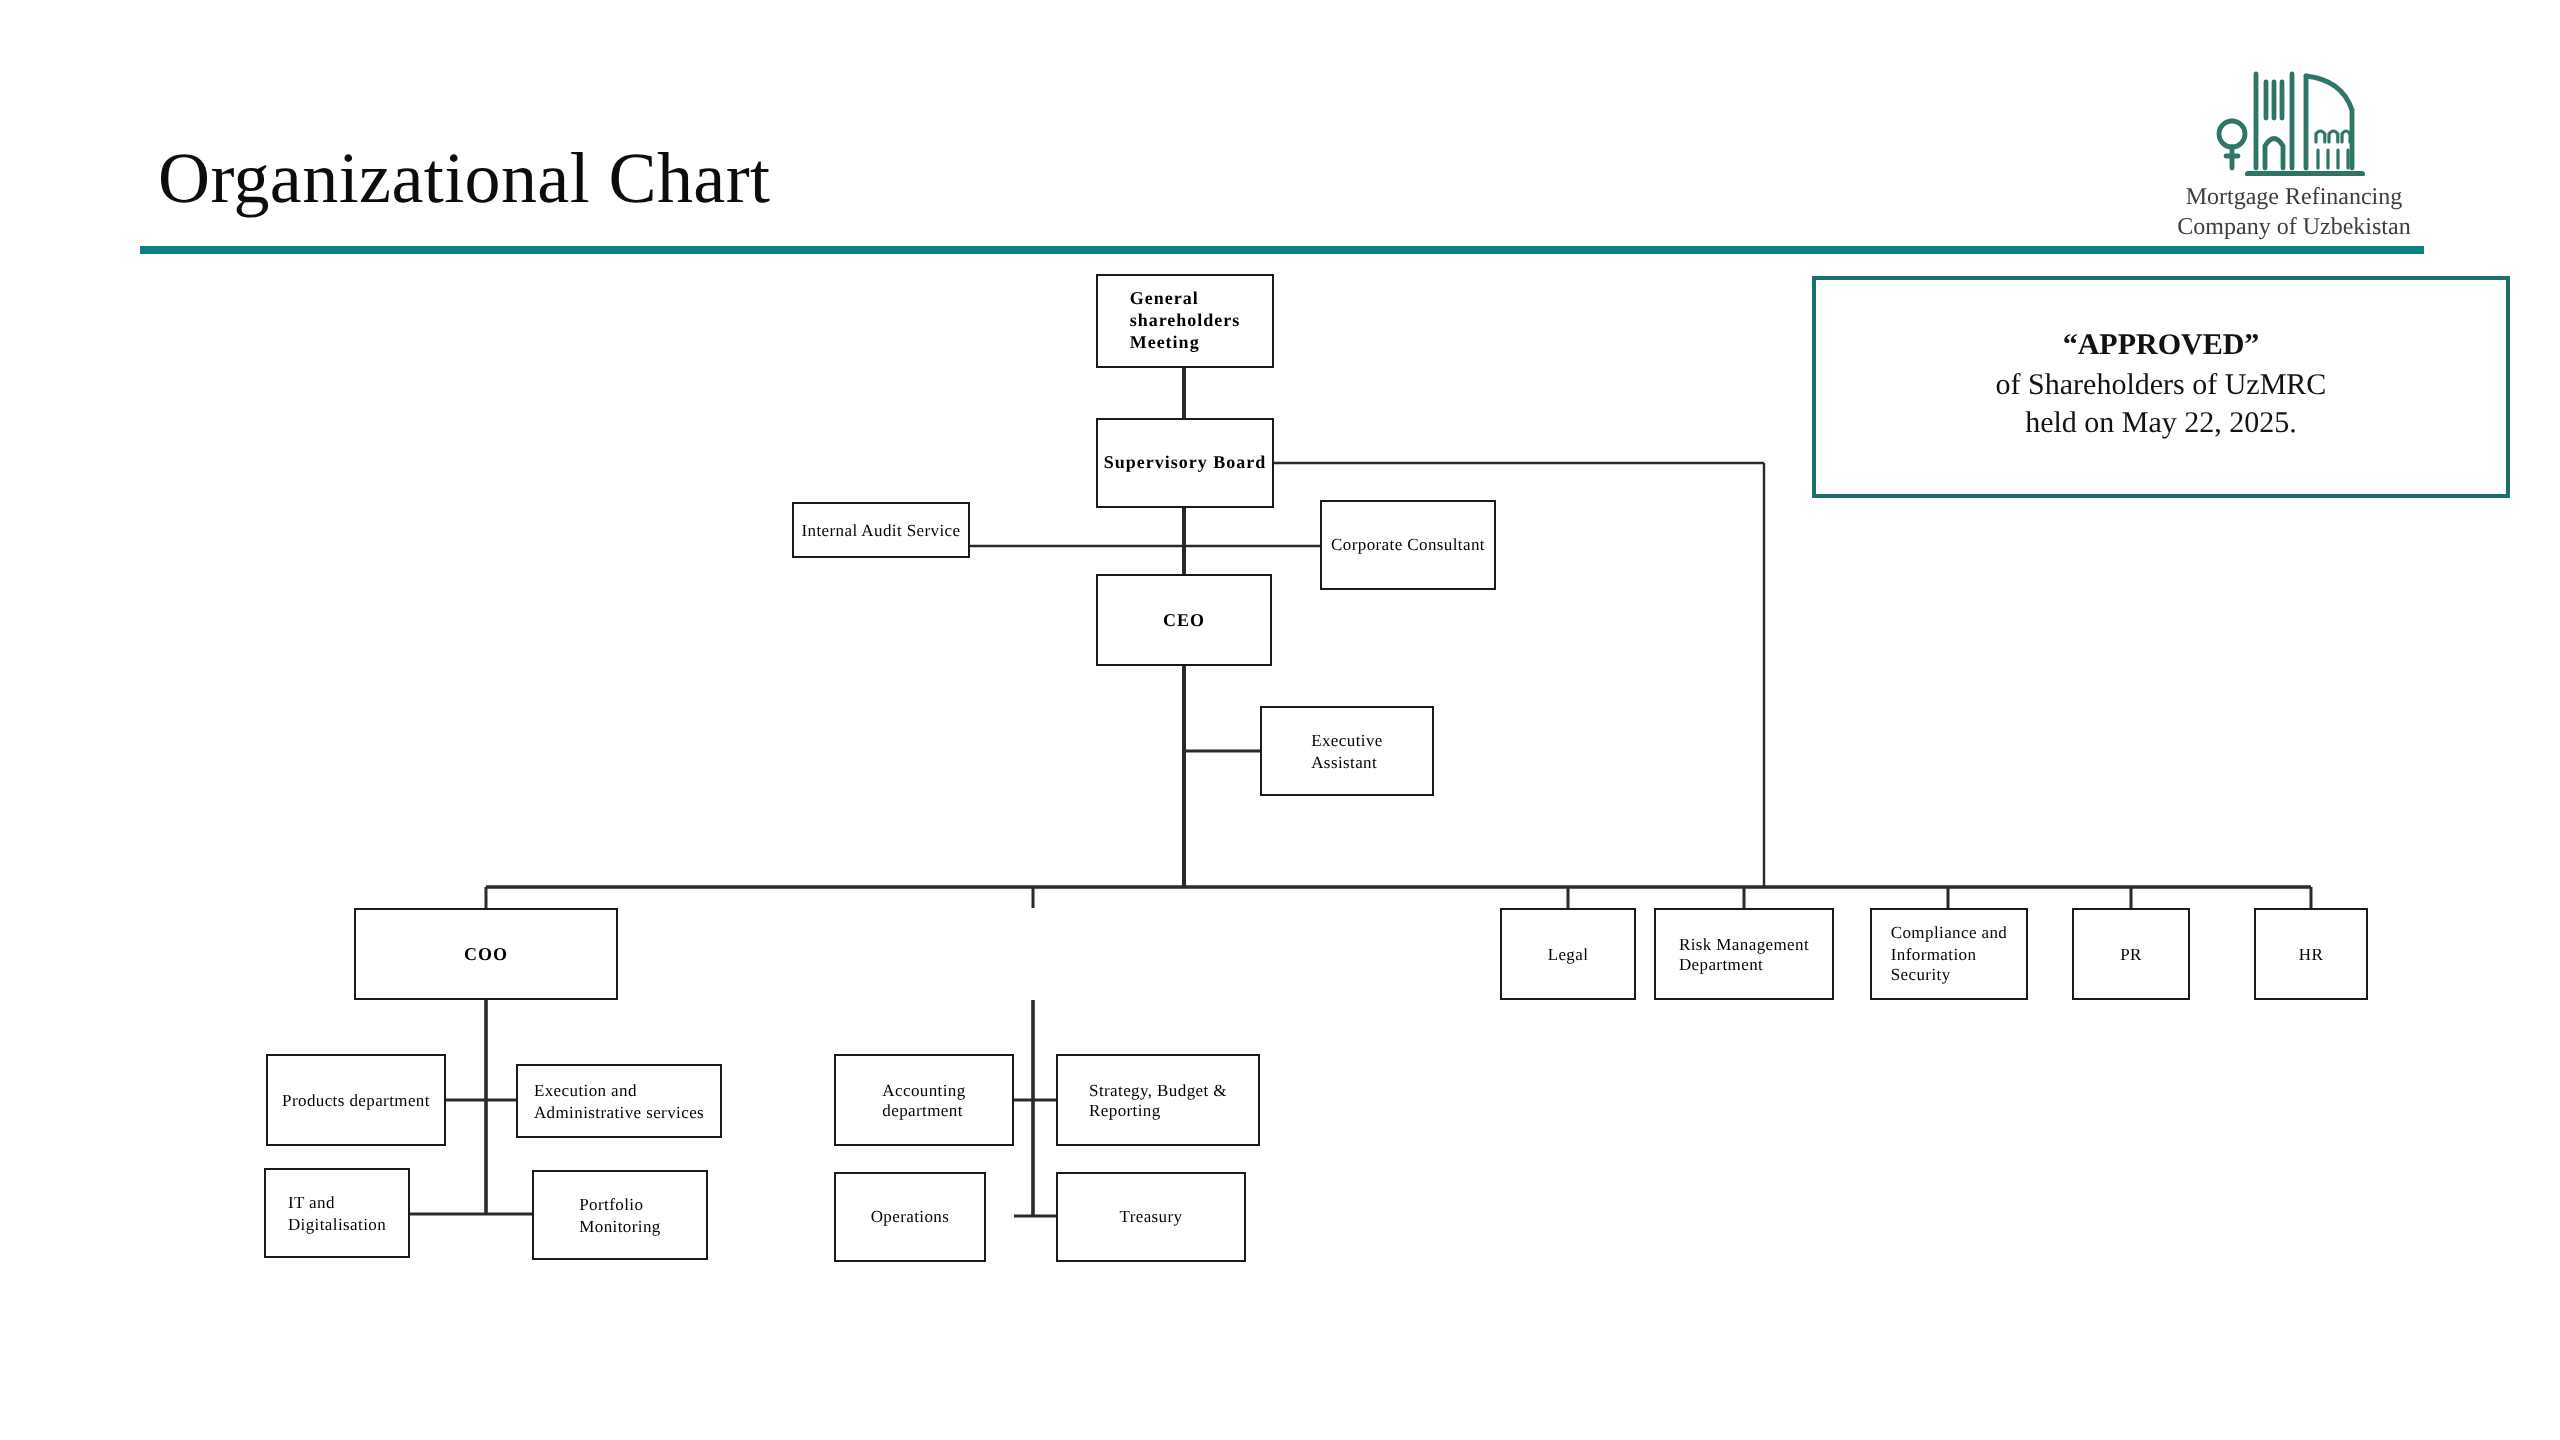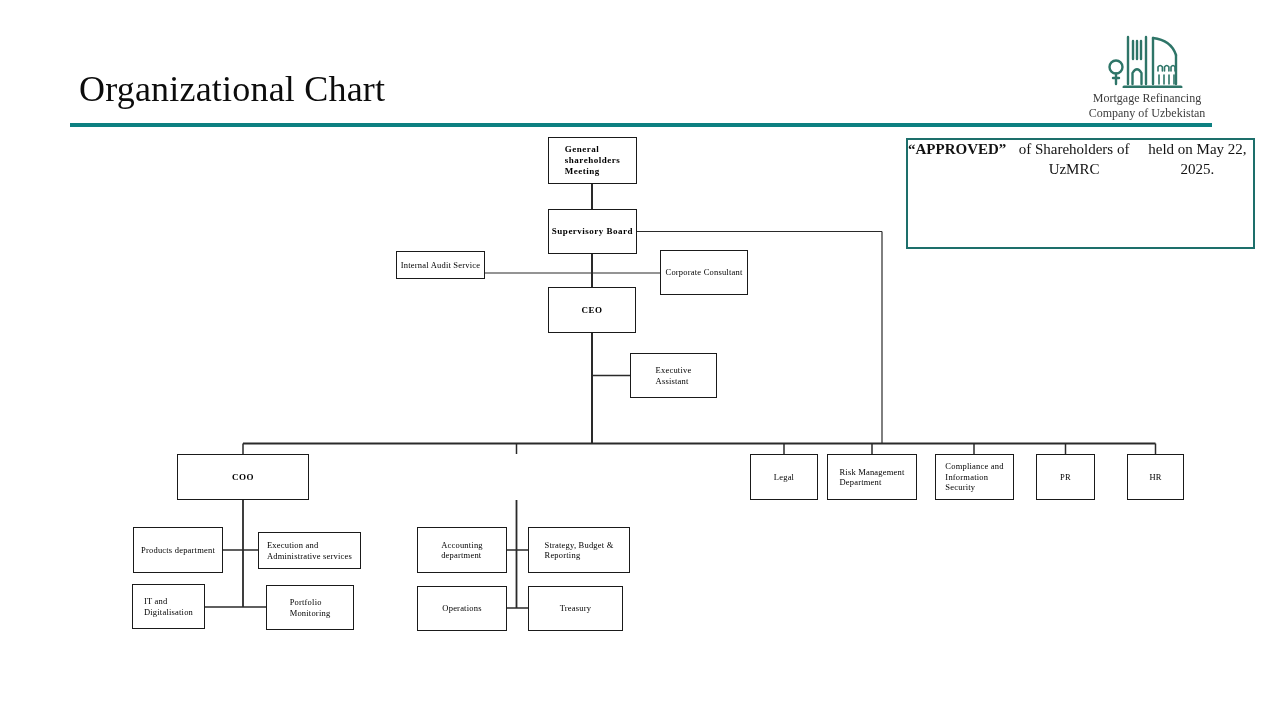--- a/index.html
+++ b/index.html
@@ -47,21 +47,21 @@
   .approval {
     position: absolute;
     left: 906px;
     top: 138px;
     width: 349px;
     height: 111px;
     border: 2px solid #1d6f6b;
     box-sizing: border-box;
     background: #ffffff;
     display: flex;
-    flex-direction: row;
+    flex-direction: column;
     justify-content: center;
     text-align: center;
     font-size: 15px;
     line-height: 19.5px;
     color: #121212;
   }
   .approval .head { font-weight: bold; }
   .connectors {
     position: absolute;
     left: 0; top: 0;
@@ -196,16 +196,16 @@
 Administrative services</div>
   <div class="node" style="left:132px;top:584px;width:73px;height:45px">IT and
 Digitalisation</div>
   <div class="node" style="left:266px;top:585px;width:88px;height:45px">Portfolio
 Monitoring</div>
 
   <div class="node" style="left:417px;top:527px;width:90px;height:46px">Accounting
 department</div>
   <div class="node" style="left:528px;top:527px;width:102px;height:46px">Strategy, Budget &amp;
 Reporting</div>
-  <div class="node" style="left:417px;top:586px;width:90px;height:45px">Operations</div>
+  <div class="node" style="left:417px;top:586px;width:76px;height:45px">Operations</div>
   <div class="node" style="left:528px;top:586px;width:95px;height:45px">Treasury</div>
 
 </div>
 
 </body></html>

